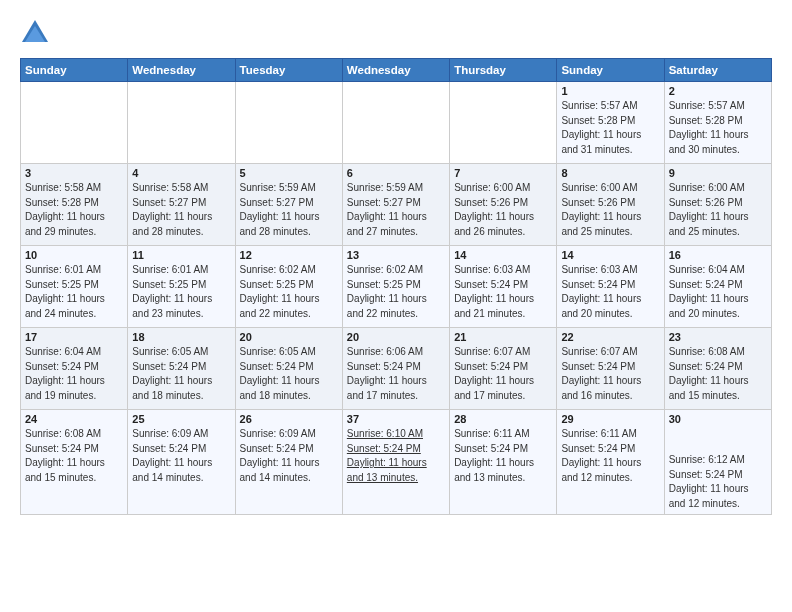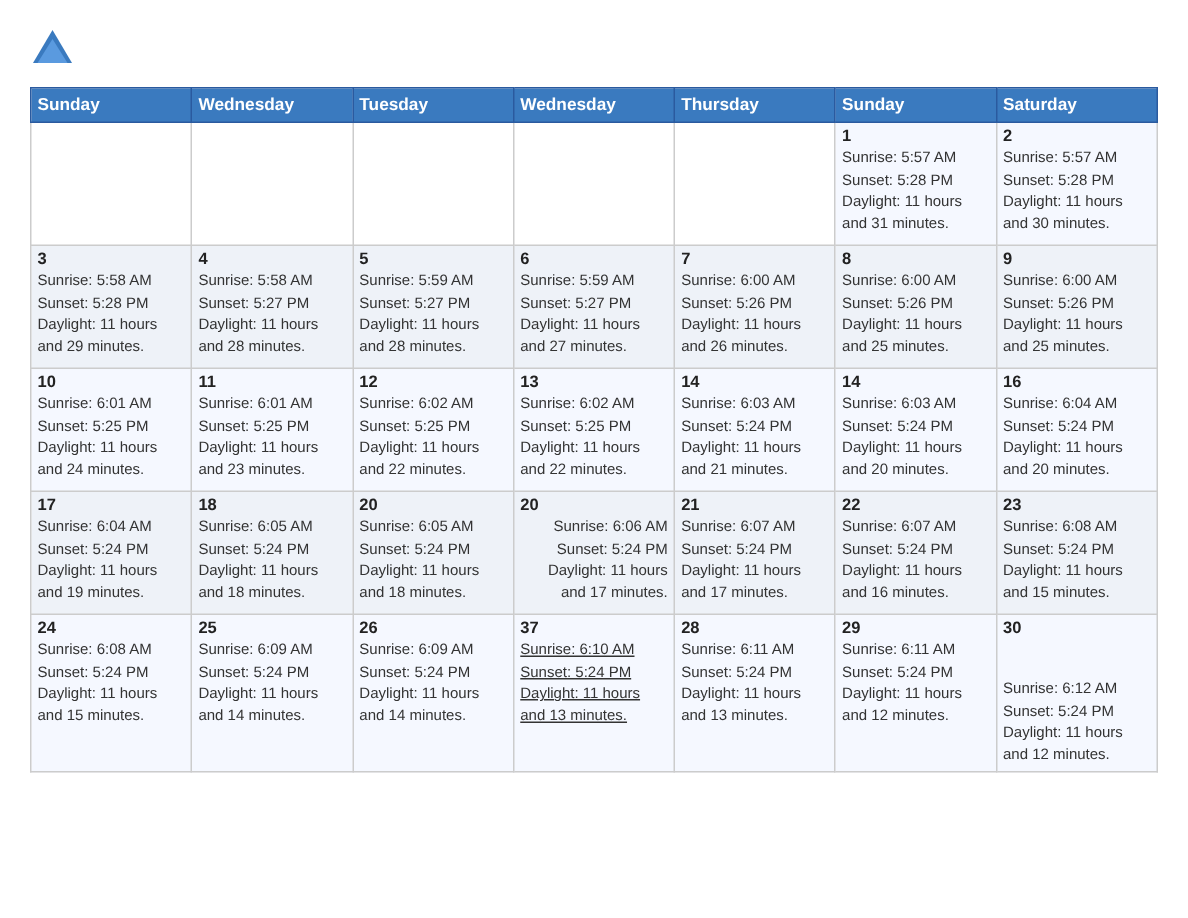--- a/index.html
+++ b/index.html
@@ -280,21 +280,21 @@
           </td>
           <td>
             <span class="day-num">20</span>
             <div class="day-info" style="white-space: pre-line;">Sunrise: 6:05 AM
 Sunset: 5:24 PM
 Daylight: 11 hours
 and 18 minutes.</div>
           </td>
           <td>
             <span class="day-num">20</span>
-            <div class="day-info" style="white-space: pre-line; text-align: right;">Sunrise: 6:06 AM
+            <div class="day-info" style="white-space: pre-line;">Sunrise: 6:06 AM
 Sunset: 5:24 PM
 Daylight: 11 hours
 and 17 minutes.</div>
           </td>
           <td>
             <span class="day-num">21</span>
             <div class="day-info" style="white-space: pre-line;">Sunrise: 6:07 AM
 Sunset: 5:24 PM
 Daylight: 11 hours
 and 17 minutes.</div>

